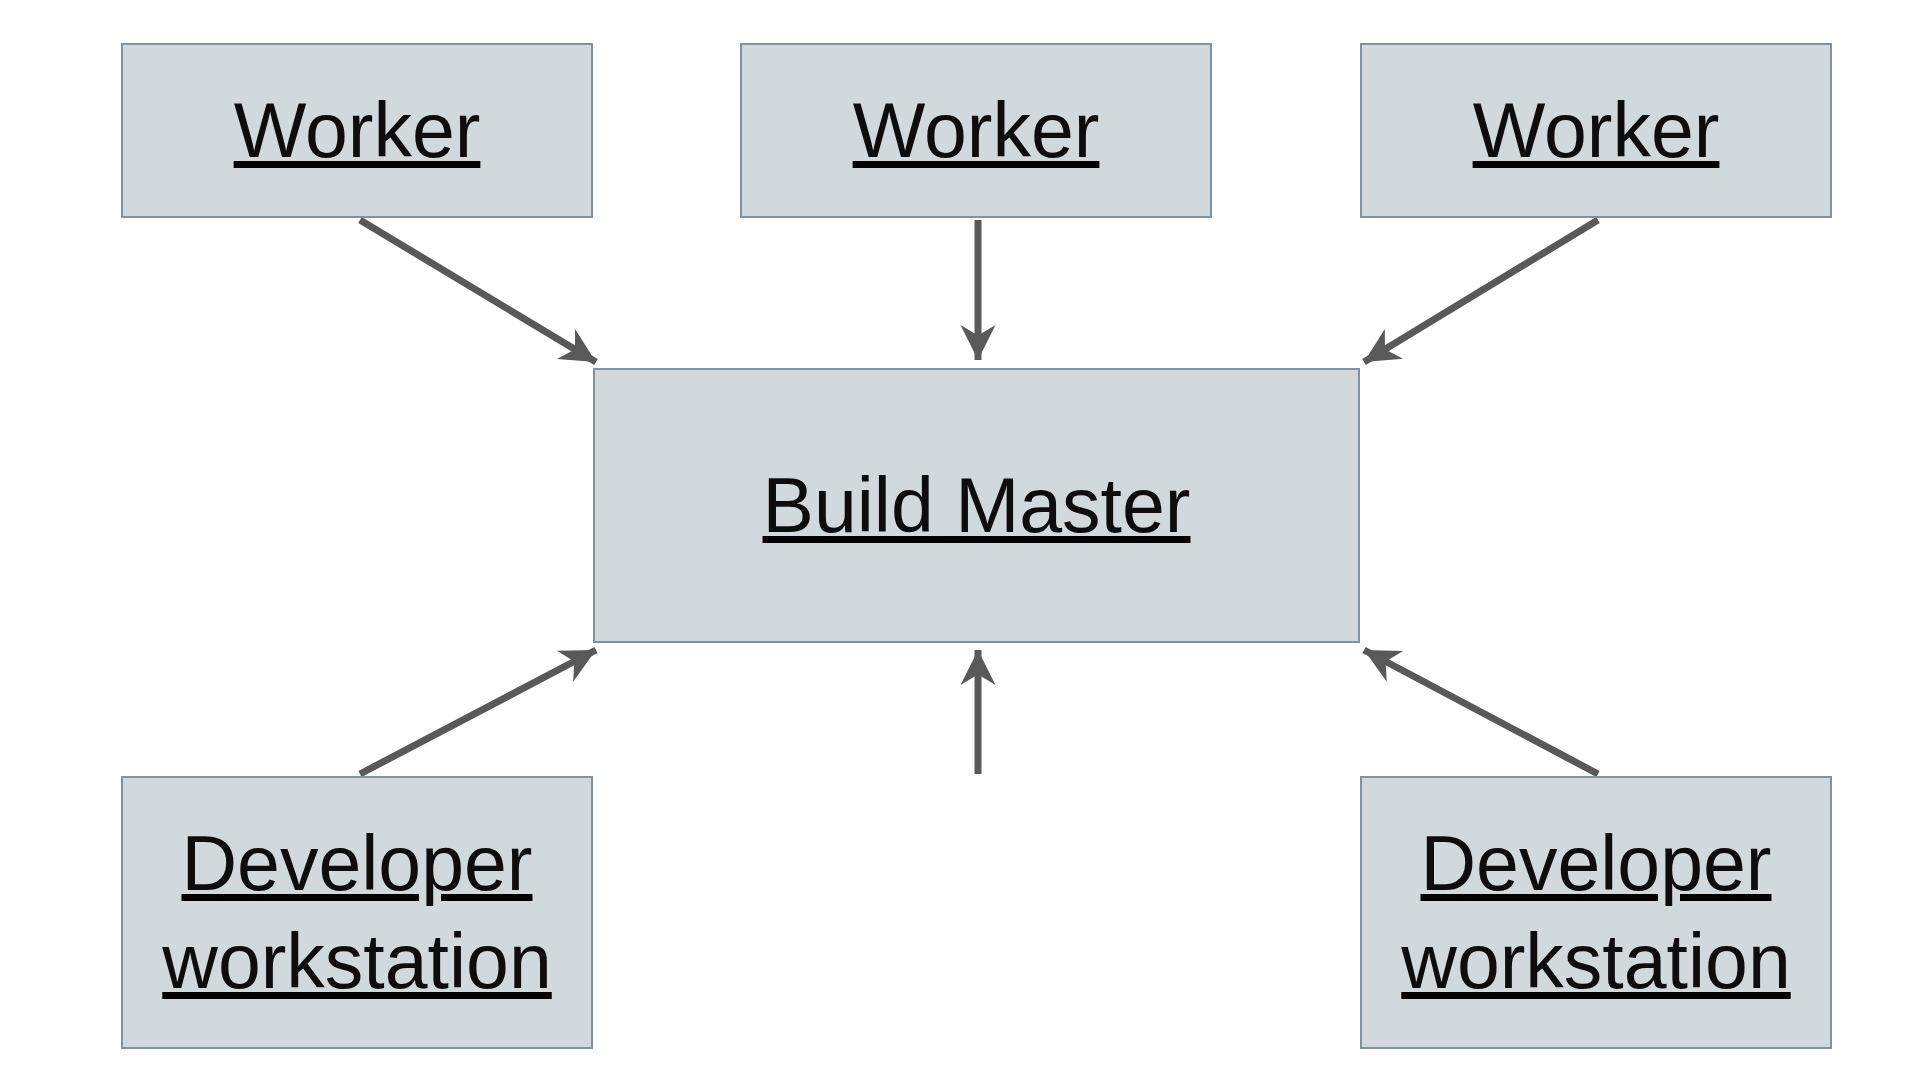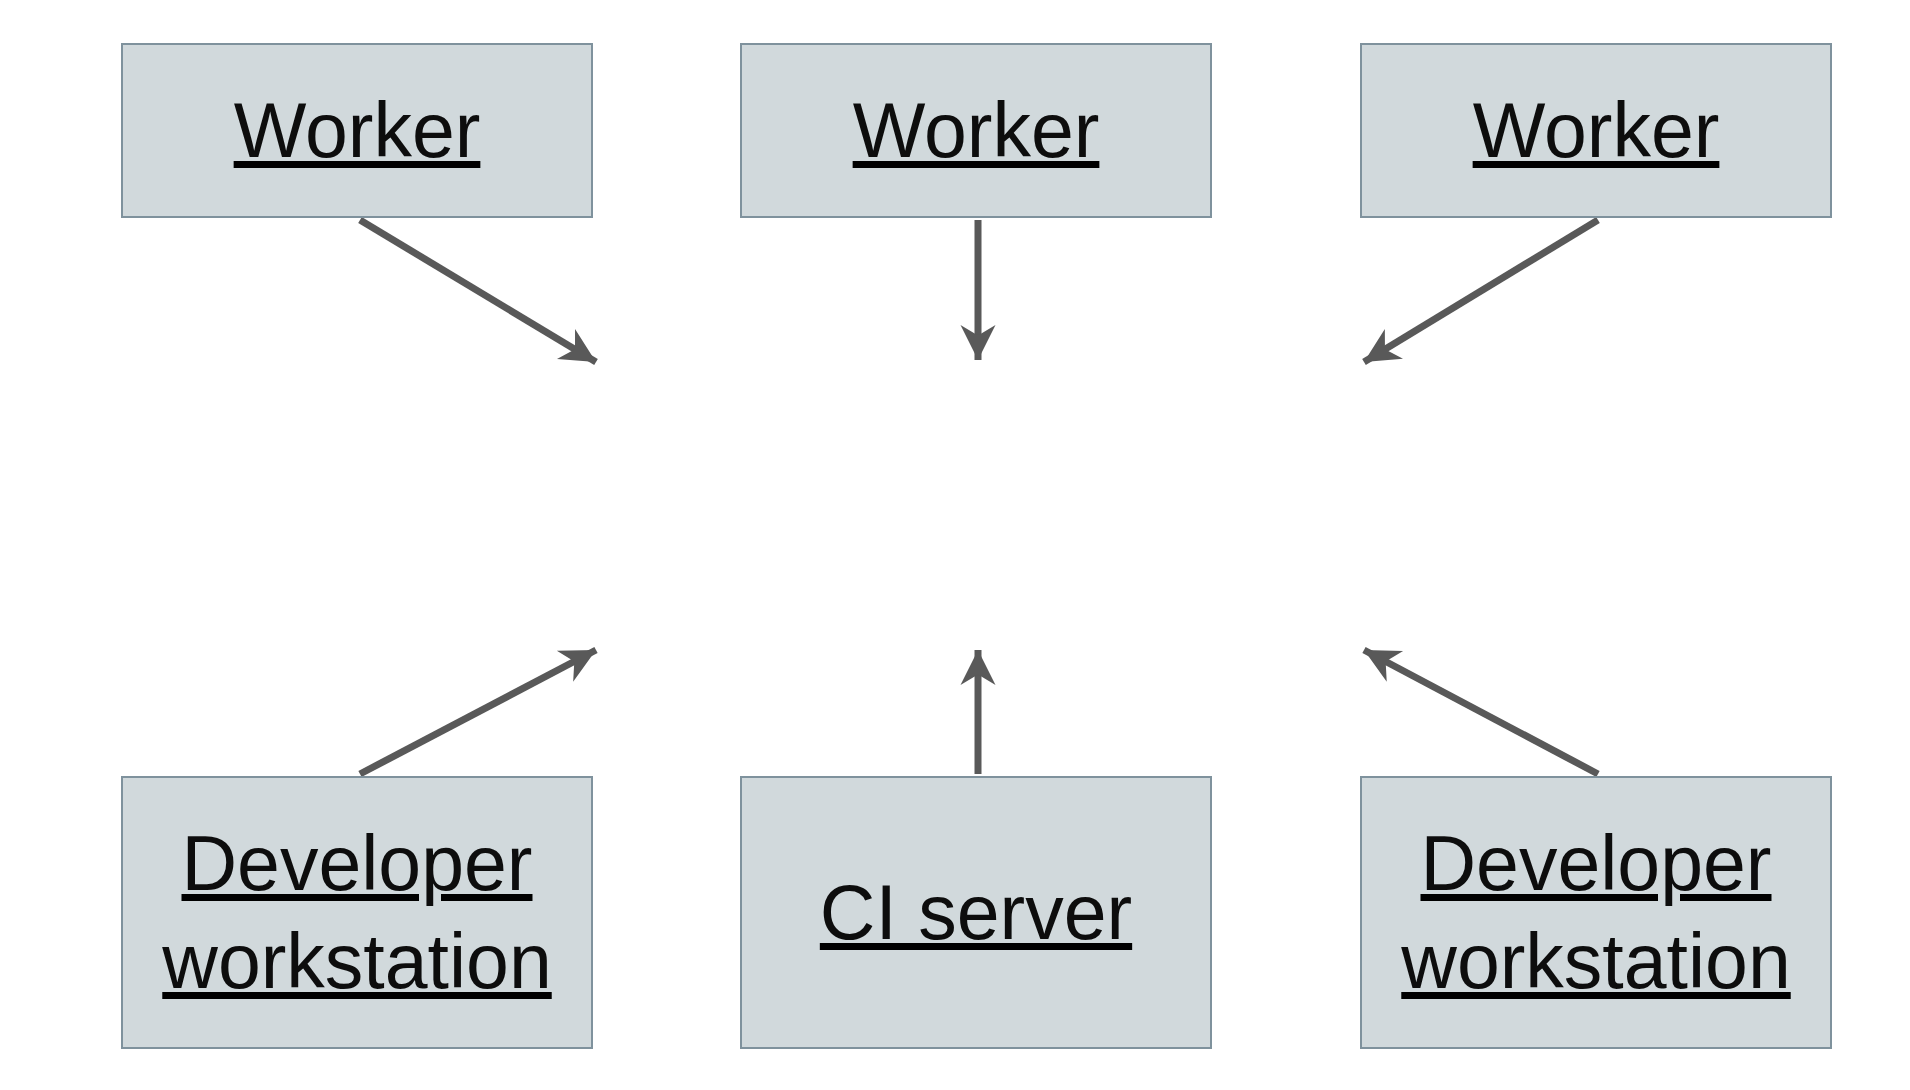--- a/index.html
+++ b/index.html
@@ -96,26 +96,26 @@
   </div>
 
   <div class="node node-worker-2">
     <span class="label">Worker</span>
   </div>
 
   <div class="node node-worker-3">
     <span class="label">Worker</span>
   </div>
 
+  <div class="node node-build-master">
+    <span class="label">Build Master</span>
+  </div>
 
   <div class="node node-dev-1">
     <span class="label">Developer workstation</span>
   </div>
 
-  <div class="node node-ci-server">
-    <span class="label">CI server</span>
-  </div>
 
   <div class="node node-dev-2">
     <span class="label">Developer workstation</span>
   </div>
 
 </div>
 
 </body></html>

